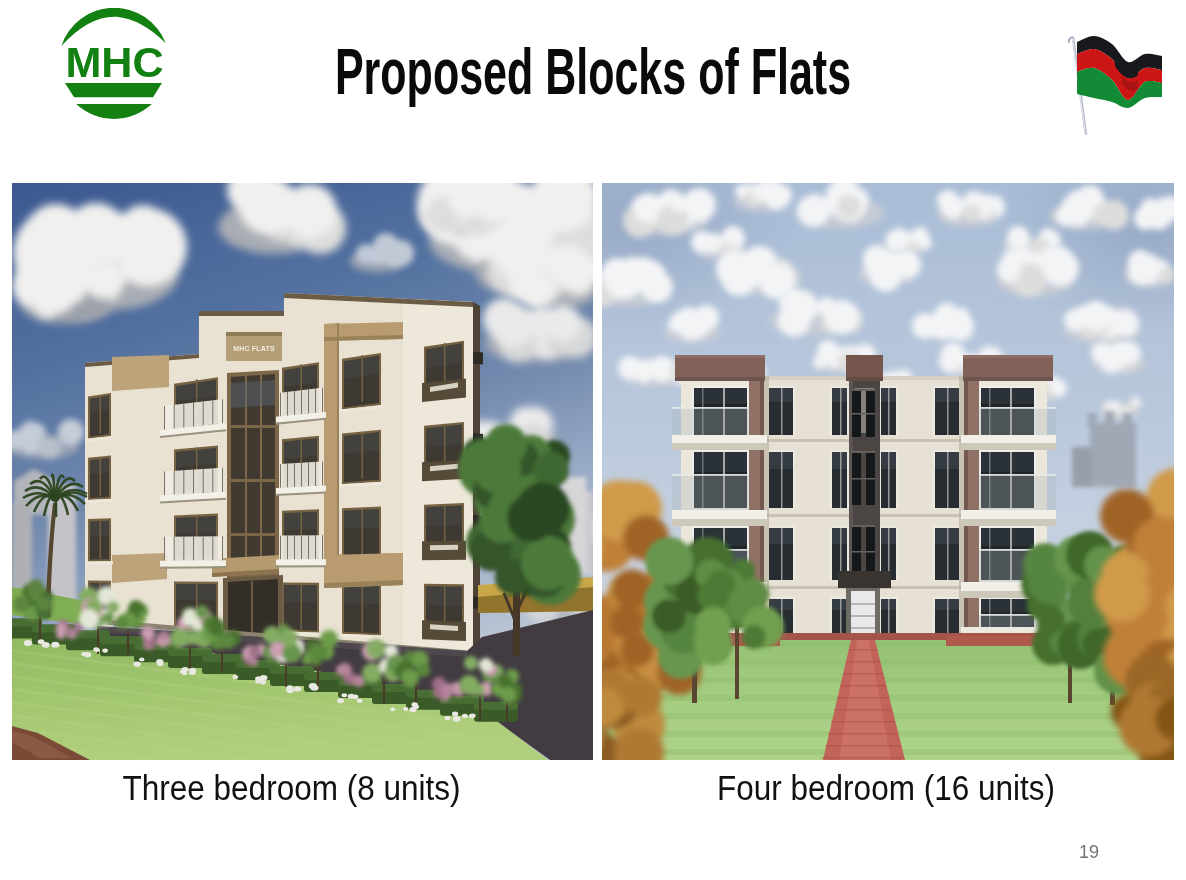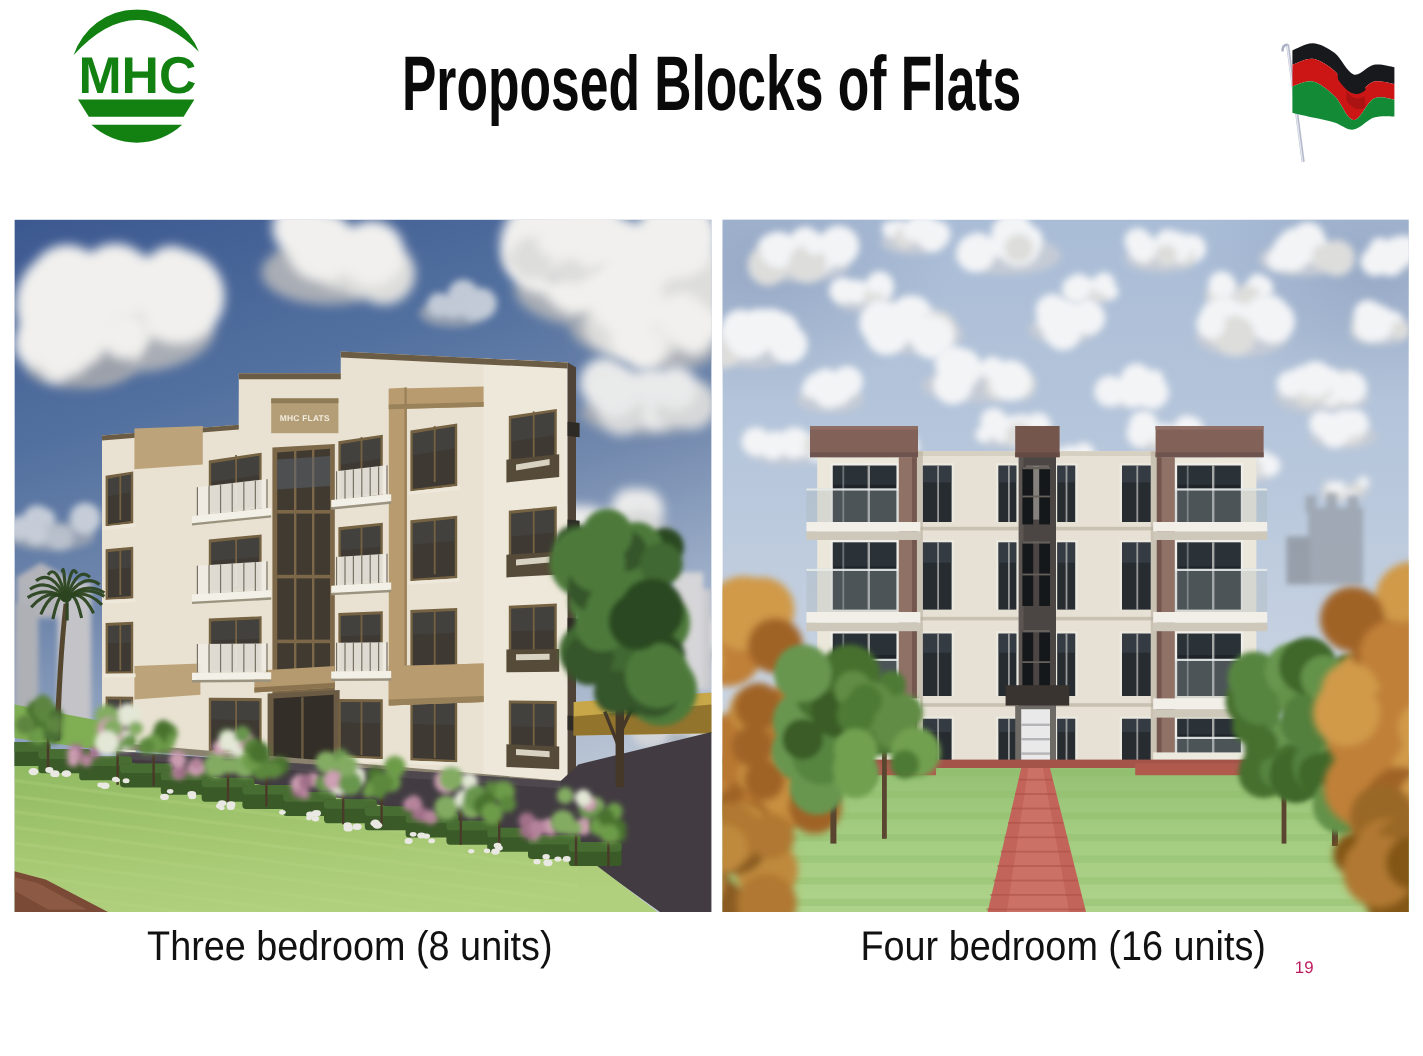--- a/index.html
+++ b/index.html
@@ -6,21 +6,21 @@
   body{width:1186px;height:880px;position:relative;overflow:hidden;
        font-family:"Liberation Sans", sans-serif;}
   .abs{position:absolute;}
   #title{left:0;top:35px;width:1186px;text-align:center;
          font-size:43px;font-weight:700;color:#0a0a0a;
          transform:scaleY(1.5);transform-origin:center top;}
   .cap{top:768px;font-size:31.5px;color:#111;text-align:center;
         transform:scaleY(1.1);transform-origin:center top;}
   #cap1{left:1px;width:581px;}
   #cap2{left:600px;width:572px;}
-  #pagenum{left:1079px;top:798px;font-size:14px;color:#be185d;}
+  #pagenum{left:1079px;top:842px;font-size:18px;color:#737373;}
   svg text{font-family:"Liberation Sans", sans-serif;}
 </style>
 </head>
 <body>
   <div id="title" class="abs">Proposed Blocks of Flats</div>
   <svg class="abs" style="left:58px;top:8px" width="113" height="113" viewBox="0 0 110 110">
     <path d="M3.3,36.9 A54,54 0 0 1 104.9,34.2 Q81,10.7 57.1,8.5 Q30.2,7.3 3.3,36.9 Z" fill="#128112"></path>
     <text x="55" y="67.5" font-size="42" font-weight="bold" text-anchor="middle" fill="#128112">MHC</text>
     <polygon points="6.8,73 101.2,73 92.5,87 15.6,87" fill="#128112"></polygon>
     <path d="M17.7,93.5 A54,54 0 0 0 91.3,93.5 Z" fill="#128112"></path>

